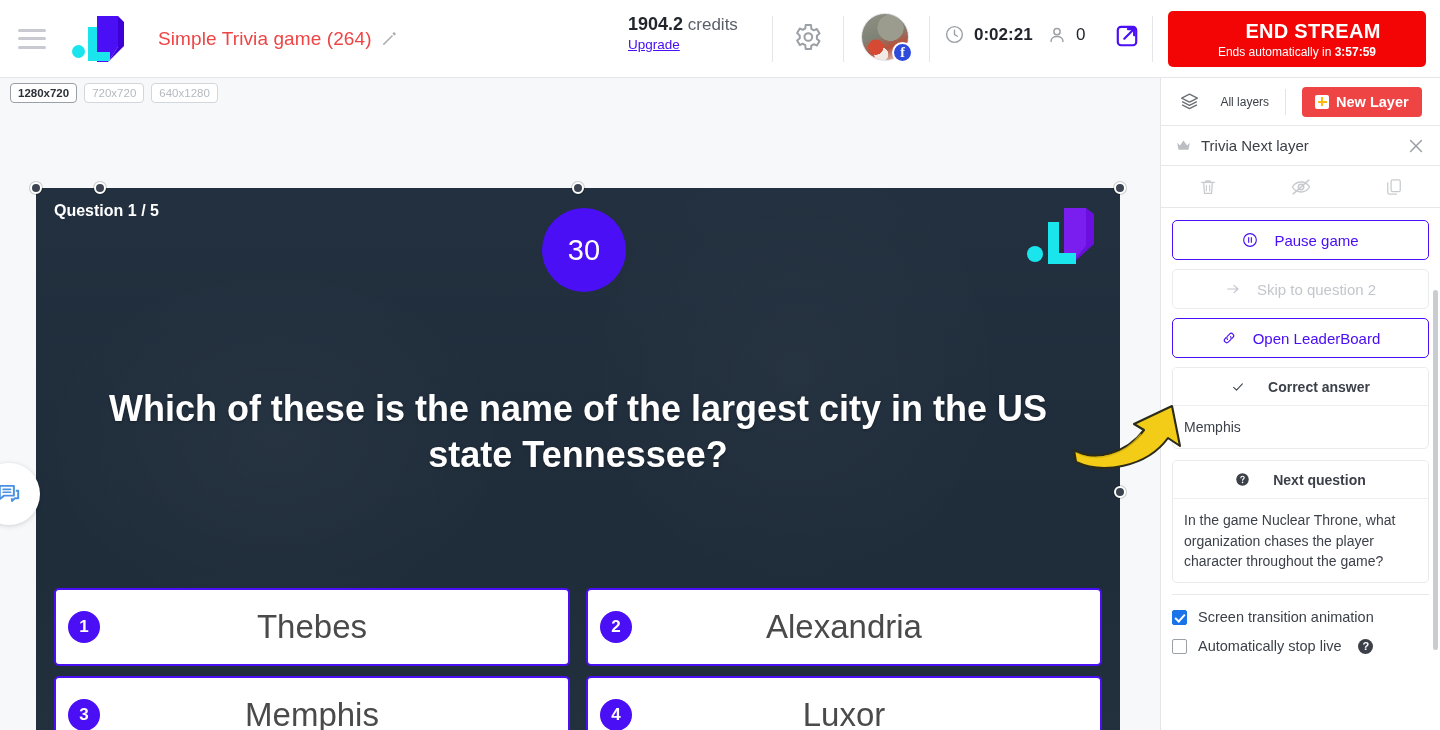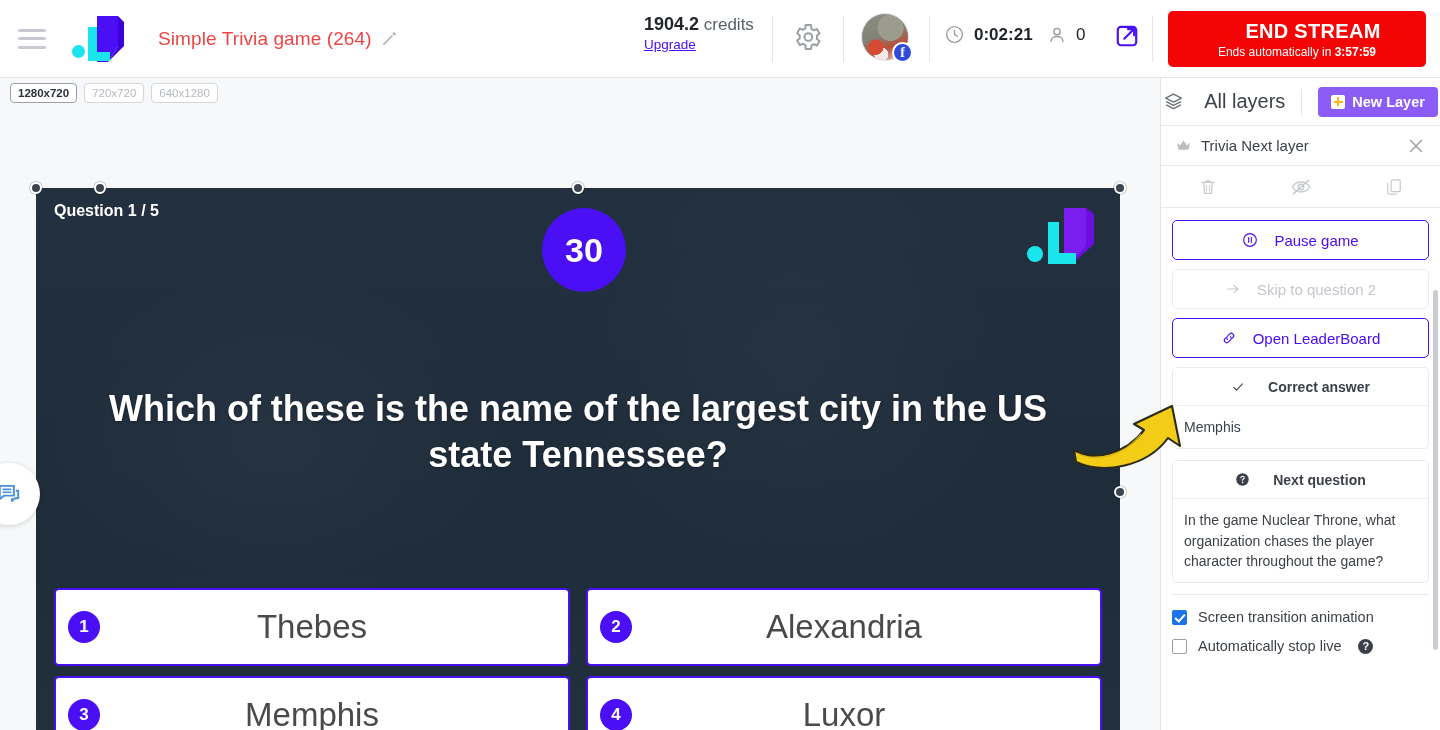--- a/index.html
+++ b/index.html
@@ -22,21 +22,21 @@
   .hamburger { margin-left: 18px; width: 28px; height: 20px; display: flex; flex-direction: column; justify-content: space-between; cursor: pointer; }
   .hamburger i { display: block; height: 3px; background: #c7cbd1; border-radius: 2px; }
 
   .brand-logo { margin-left: 26px; width: 52px; height: 46px; position: relative; }
   .brand-logo .dot { position: absolute; left: 0; bottom: 4px; width: 13px; height: 13px; border-radius: 50%; background: #1ae5ec; }
   .brand-logo .lshape { position: absolute; left: 14px; top: 0; width: 38px; height: 46px; }
 
   .doc-title { margin-left: 34px; font-size: 19px; color: #ef4444; letter-spacing: .1px; }
   .edit-pencil { margin-left: 9px; width: 17px; height: 17px; opacity: .55; cursor: pointer; }
 
-  .credits-wrap { position: absolute; left: 644px; top: 14px; text-align: left; }
+  .credits-wrap { position: absolute; left: 628px; top: 14px; text-align: left; }
   .credits-line { font-size: 17px; color: #5a6069; }
   .credits-line b { color: #22262c; font-size: 18px; font-weight: bold; }
   .upgrade-link { display: inline-block; margin-top: 2px; font-size: 13.5px; color: #4a0ff5; text-decoration: underline; cursor: pointer; }
 
   .vdiv { width: 1px; height: 46px; background: #e4e6e9; }
   .tb-sep-1 { position: absolute; left: 772px; top: 16px; }
   .tb-sep-2 { position: absolute; left: 843px; top: 16px; }
   .tb-sep-3 { position: absolute; left: 929px; top: 16px; }
   .tb-sep-4 { position: absolute; left: 1152px; top: 16px; }
 
@@ -99,21 +99,21 @@
     background:
       radial-gradient(ellipse 340px 260px at 22% 42%, rgba(255,255,255,.028), transparent 70%),
       radial-gradient(ellipse 300px 320px at 70% 30%, rgba(255,255,255,.022), transparent 72%),
       linear-gradient(180deg, #22303f 0%, #1f2c3a 62%, #24323f 100%);
   }
   .q-counter { position: absolute; left: 18px; top: 14px; color: #fff; font-size: 16px; font-weight: bold; }
 
   .timer-circle {
     position: absolute; left: 506px; top: 20px; width: 84px; height: 84px; border-radius: 50%;
     background: #4a0ff5; display: flex; align-items: center; justify-content: center;
-    color: #fff; font-size: 34px; font-weight: bold;
+    color: #fff; font-size: 29px; font-weight: normal;
   }
 
   .stage-logo { position: absolute; right: 22px; top: 18px; width: 72px; height: 62px; }
 
   .question-text {
     position: absolute; left: 60px; right: 60px; top: 198px;
     color: #fff; font-size: 36px; font-weight: bold; text-align: center; line-height: 1.28;
     text-shadow: 0 1px 3px rgba(0,0,0,.35);
   }
 
@@ -149,24 +149,24 @@
   }
 
   .yellow-arrow { position: absolute; left: 1068px; top: 312px; width: 122px; height: 82px; z-index: 9; pointer-events: none; }
 
   
   .sidebar { width: 280px; background: #fff; border-left: 1px solid #e3e5e8; display: flex; flex-direction: column; position: relative; }
   .layers-row {
     height: 48px; flex: 0 0 48px; display: flex; align-items: center; justify-content: center; gap: 0;
     border-bottom: 1px solid #e6e8ea;
   }
-  .all-layers { display: flex; align-items: center; gap: 20px; font-size: 20px; color: #3c4149; cursor: pointer; padding-right: 16px; }
+  .all-layers { display: flex; align-items: center; gap: 20px; font-size: 12px; color: #3c4149; cursor: pointer; padding-right: 16px; }
   .layers-div { width: 1px; height: 26px; background: #e2e4e7; }
   .new-layer-btn {
-    margin-left: 16px; background: #8b5cf6; color: #fff; border: none; border-radius: 4px;
+    margin-left: 16px; background: #ef4444; color: #fff; border: none; border-radius: 4px;
     height: 30px; padding: 0 13px; font-size: 14.5px; font-weight: bold; cursor: pointer;
     display: flex; align-items: center; gap: 7px; font-family: "Liberation Sans", sans-serif;
   }
   .plus-sq { width: 14px; height: 14px; background: #fff; border-radius: 2px; position: relative; }
   .plus-sq::before, .plus-sq::after { content:""; position: absolute; background: #fcb813; }
   .plus-sq::before { left: 6px; top: 2.5px; width: 2px; height: 9px; }
   .plus-sq::after  { top: 6px; left: 2.5px; height: 2px; width: 9px; }
 
   .layer-head {
     height: 40px; flex: 0 0 40px; display: flex; align-items: center; padding: 0 14px;

